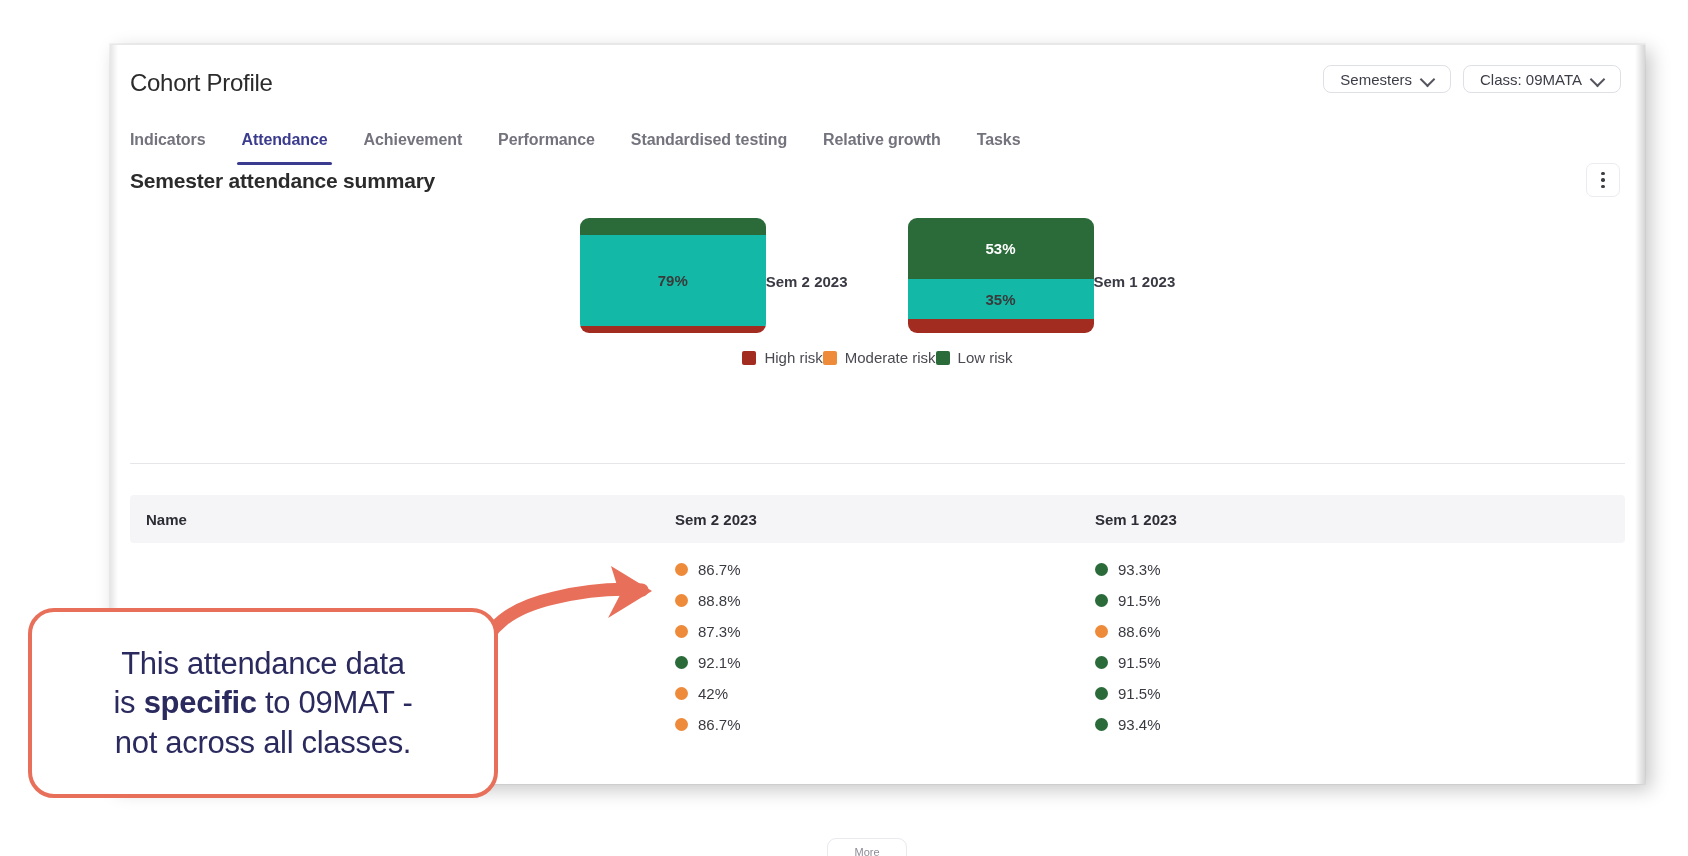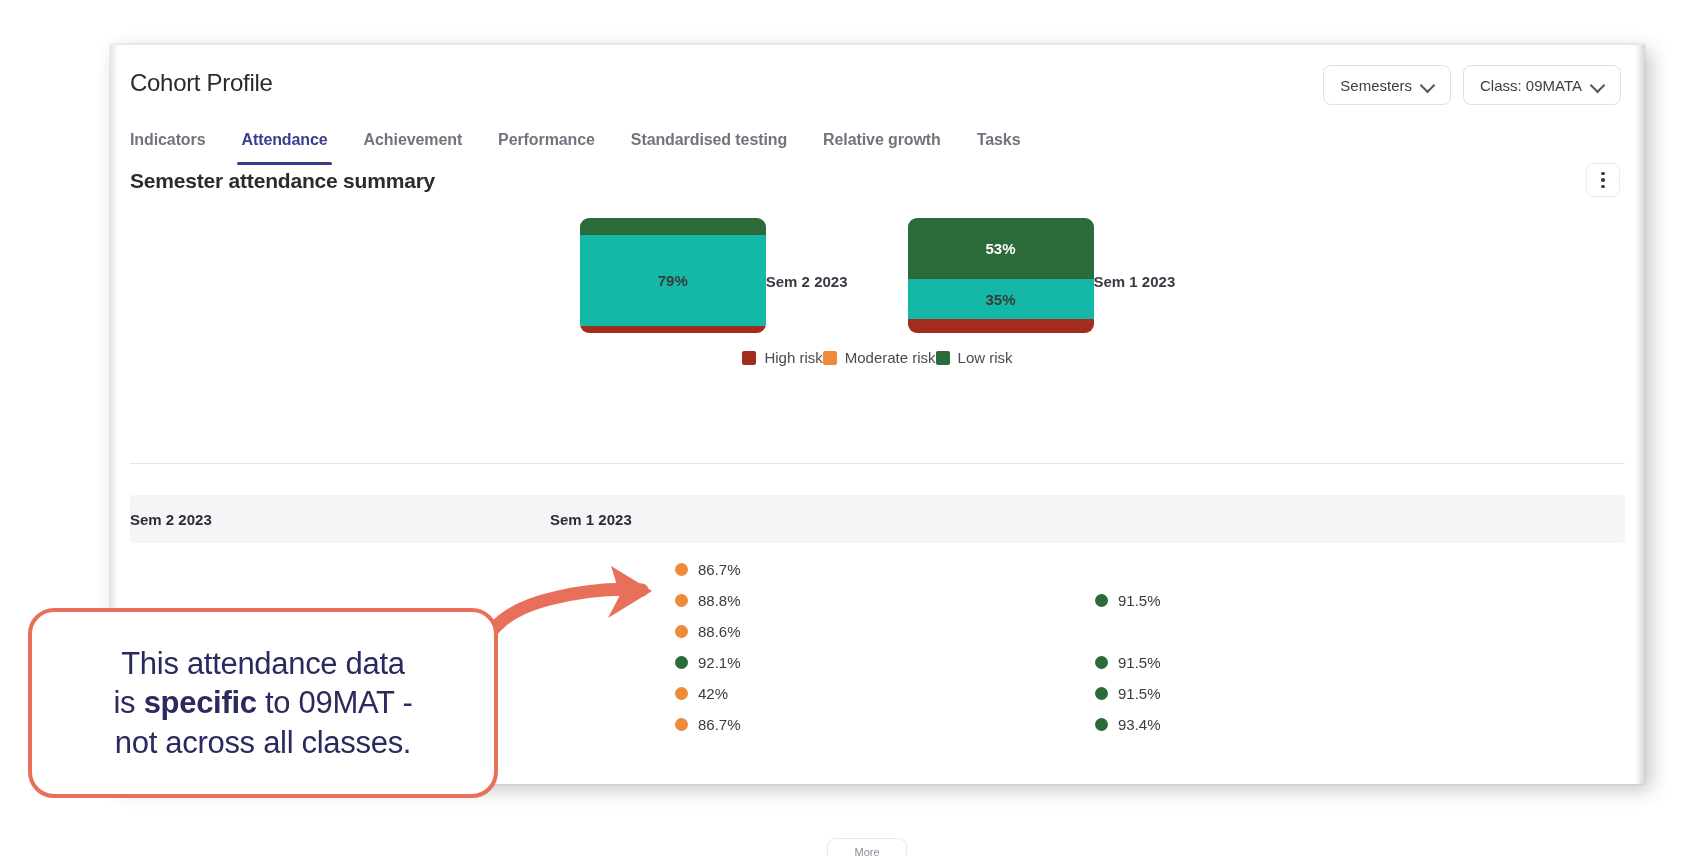--- a/index.html
+++ b/index.html
@@ -32,21 +32,21 @@
 
   
   .hdr{ position:absolute; left:0; top:0; width:100%; height:70px; }
   .page-title{
     position:absolute; left:20px; top:24px;
     font-size:24px; font-weight:400; letter-spacing:-.3px; color:#2b2b2b;
   }
   .hdr-controls{ position:absolute; right:24px; top:20px; display:flex; gap:12px; }
   .pill{
     display:flex; align-items:center; gap:10px;
-    height:40px; padding:0 16px;
+    height:28px; padding:0 16px;
     border:1px solid #dfe0e6; border-radius:8px; background:#fff;
     font-size:15px; color:#3d3d48; white-space:nowrap;
     cursor:pointer;
   }
   .chev{ display:inline-block; width:12px; height:12px; position:relative; }
   .chev::before{
     content:""; position:absolute; left:0; top:1px;
     width:9px; height:9px; border-right:2px solid #55555f; border-bottom:2px solid #55555f;
     transform:rotate(45deg);
   }
@@ -220,48 +220,57 @@
           <span class="swatch" style="background:#2b6b3a"></span>
           <span>Low risk</span>
         </div>
       </div>
     </div>
 
     <div class="divider"></div>
 
     <div class="tbl">
       <div class="tbl-head">
+        <div class="c-name">Name</div>
         <div class="c-val">Sem 2 2023</div>
         <div class="c-val">Sem 1 2023</div>
       </div>
 
       <div style="height:11px"></div>
 
       <div class="tbl-row">
         <div class="c-name"></div>
         <div class="c-val">
           <span class="dot mod"></span>
           <span>86.7%</span>
         </div>
+        <div class="c-val">
+          <span class="dot low"></span>
+          <span>93.3%</span>
+        </div>
       </div>
 
       <div class="tbl-row">
         <div class="c-name"></div>
         <div class="c-val">
           <span class="dot mod"></span>
           <span>88.8%</span>
         </div>
         <div class="c-val">
           <span class="dot low"></span>
           <span>91.5%</span>
         </div>
       </div>
 
       <div class="tbl-row">
         <div class="c-name"></div>
+        <div class="c-val">
+          <span class="dot mod"></span>
+          <span>87.3%</span>
+        </div>
         <div class="c-val">
           <span class="dot mod"></span>
           <span>88.6%</span>
         </div>
       </div>
 
       <div class="tbl-row">
         <div class="c-name"></div>
         <div class="c-val">
           <span class="dot low"></span>

